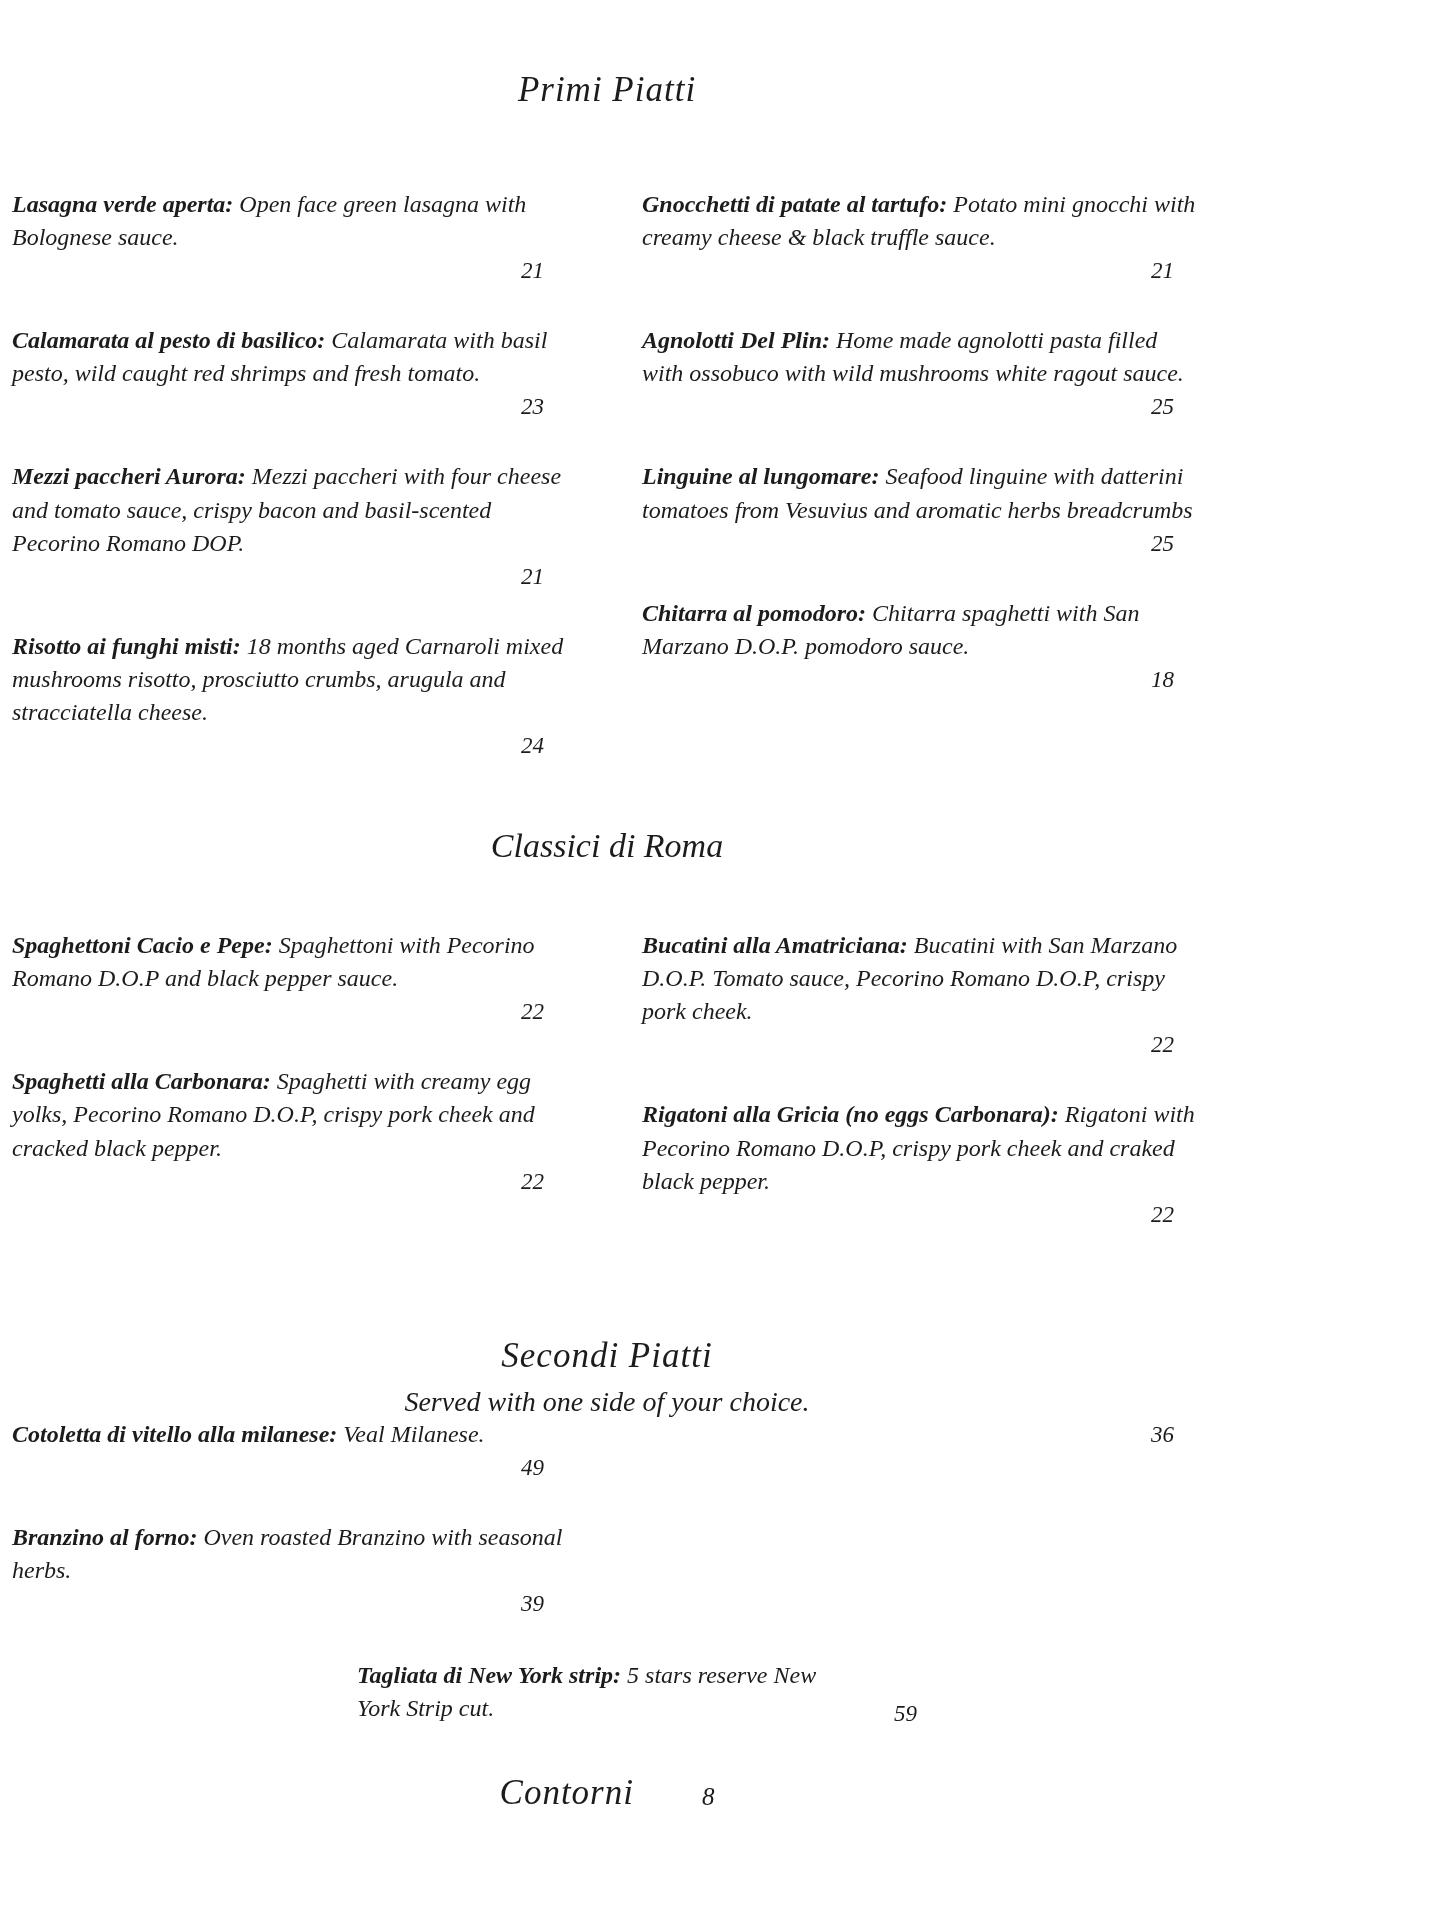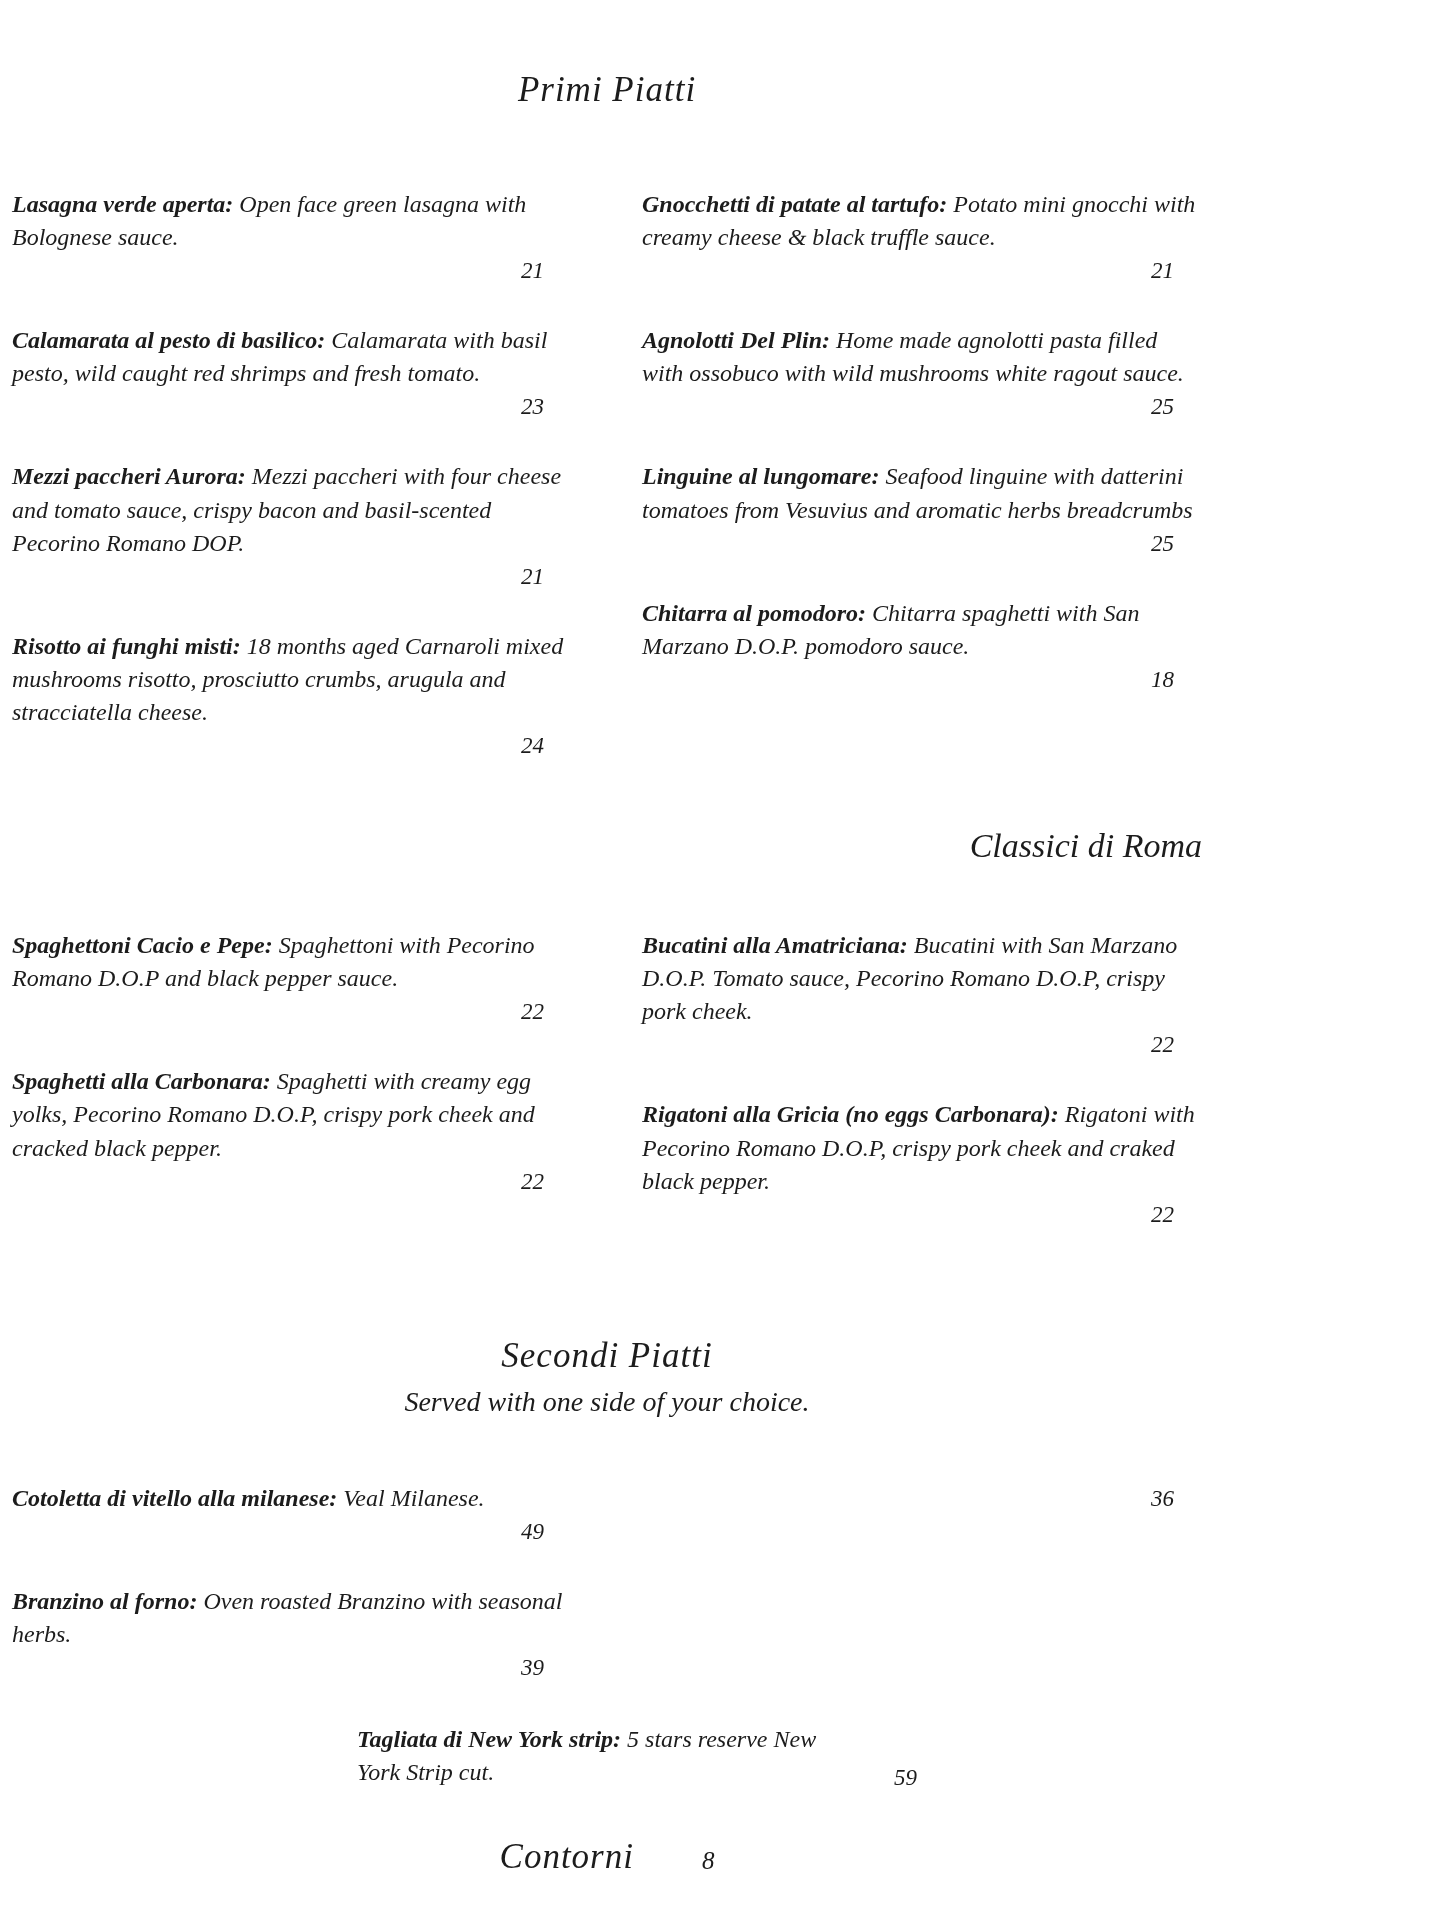--- a/index.html
+++ b/index.html
@@ -12,21 +12,21 @@
   }
   .content { width:1190px; margin-left:12px; padding-top:70px; }
 
   .section-title {
     text-align:center;
     font-size:35px;
     font-weight:normal;
     letter-spacing:1px;
   }
   .sub-section-title {
-    text-align:right;
+    text-align:center;
     font-size:34px;
     font-weight:normal;
   }
   .section-subtitle {
     text-align:center;
     font-size:28px;
     margin-top:10px;
   }
 
   .cols {
@@ -46,21 +46,21 @@
   .item-price {
     text-align:right;
     font-size:23px;
     padding-right:28px;
     margin-top:4px;
   }
 
   .primi-cols { margin-top:78px; }
   .classici-title { margin:28px 0 64px 0; }
   .secondi-title { margin-top:68px; }
-  .secondi-cols { margin-top:64px; }
+  .secondi-cols { }
 
   .center-item {
     width:620px;
     margin:0 auto;
     position:relative;
     margin-bottom:10px;
   }
   .center-item .item-price {
     position:absolute;
     right:0; bottom:-2px;

